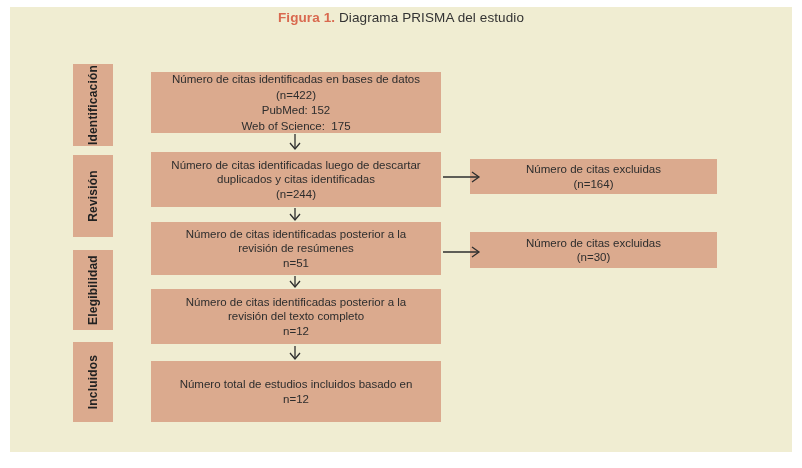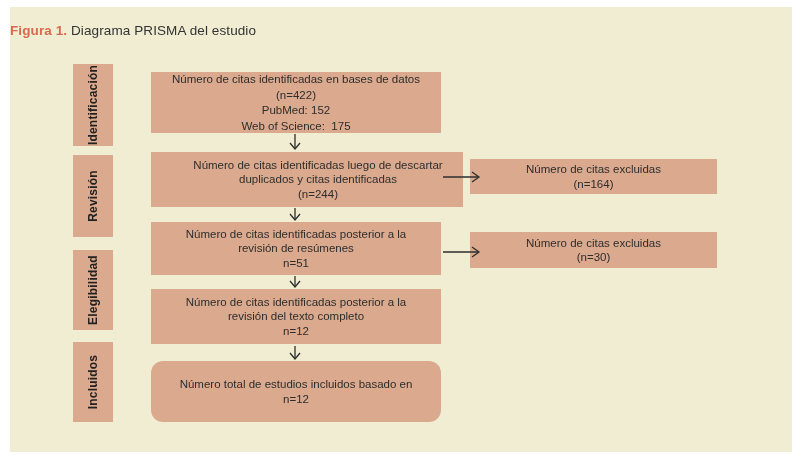--- a/index.html
+++ b/index.html
@@ -19,23 +19,23 @@
     position: absolute;
     left: 10px;
     top: 7px;
     width: 782px;
     height: 445px;
     background: #f0edd2;
   }
   .figure-title {
     position: absolute;
     left: 10px;
-    top: 23px;
+    top: 10px;
     width: 782px;
-    text-align: left;
+    text-align: center;
     font-size: 13.5px;
     color: #333333;
     letter-spacing: 0.1px;
   }
   .figure-title .prefix {
     color: #d9694f;
     font-weight: bold;
   }
   .stage {
     position: absolute;
@@ -66,24 +66,24 @@
     align-items: center;
     justify-content: center;
     text-align: center;
     font-size: 11.5px;
     line-height: 14.5px;
     color: #2d2d2d;
   }
   .box .line { white-space: pre-wrap; }
   .main { left: 151px; width: 290px; }
   .b1 { top: 72px;  height: 61px; justify-content: space-between; }
-  .b2 { top: 152px; height: 55px; padding-left: 22px; }
+  .b2 { top: 152px; height: 55px; }
   .b3 { top: 222px; height: 53px; }
   .b4 { top: 289px; height: 55px; }
-  .b5 { top: 361px; height: 61px; border-radius: 12px; }
+  .b5 { top: 361px; height: 61px; }
   .side { left: 470px; width: 247px; }
   .e1 { top: 159px; height: 35px; }
   .e2 { top: 232px; height: 36px; }
   svg.arrows {
     position: absolute;
     left: 0;
     top: 0;
     width: 802px;
     height: 468px;
     pointer-events: none;

